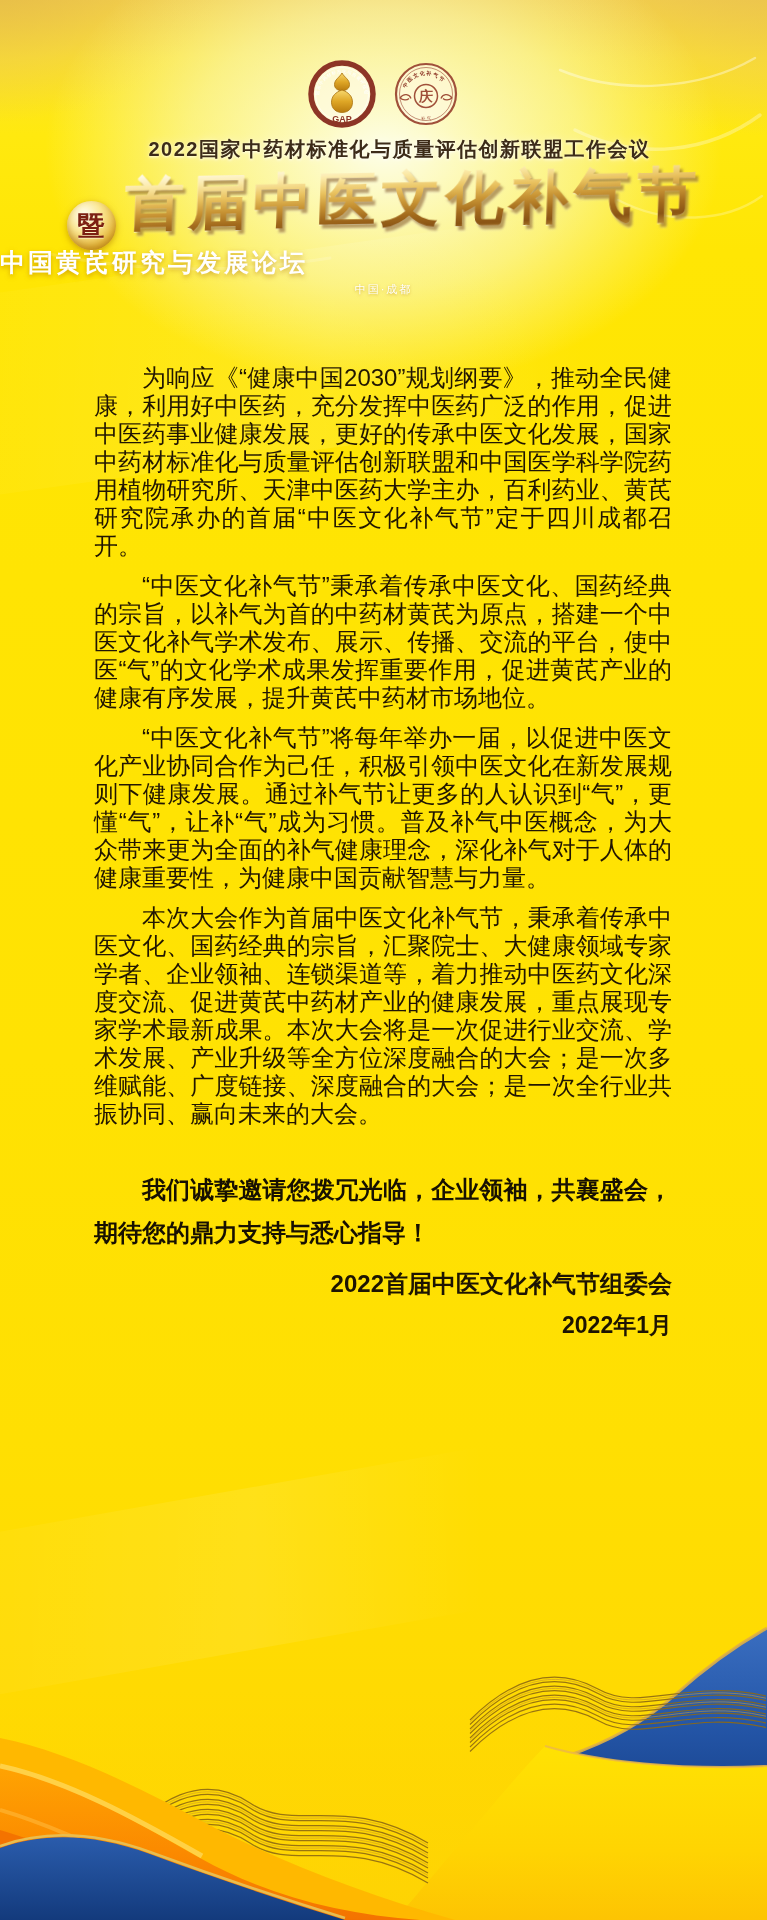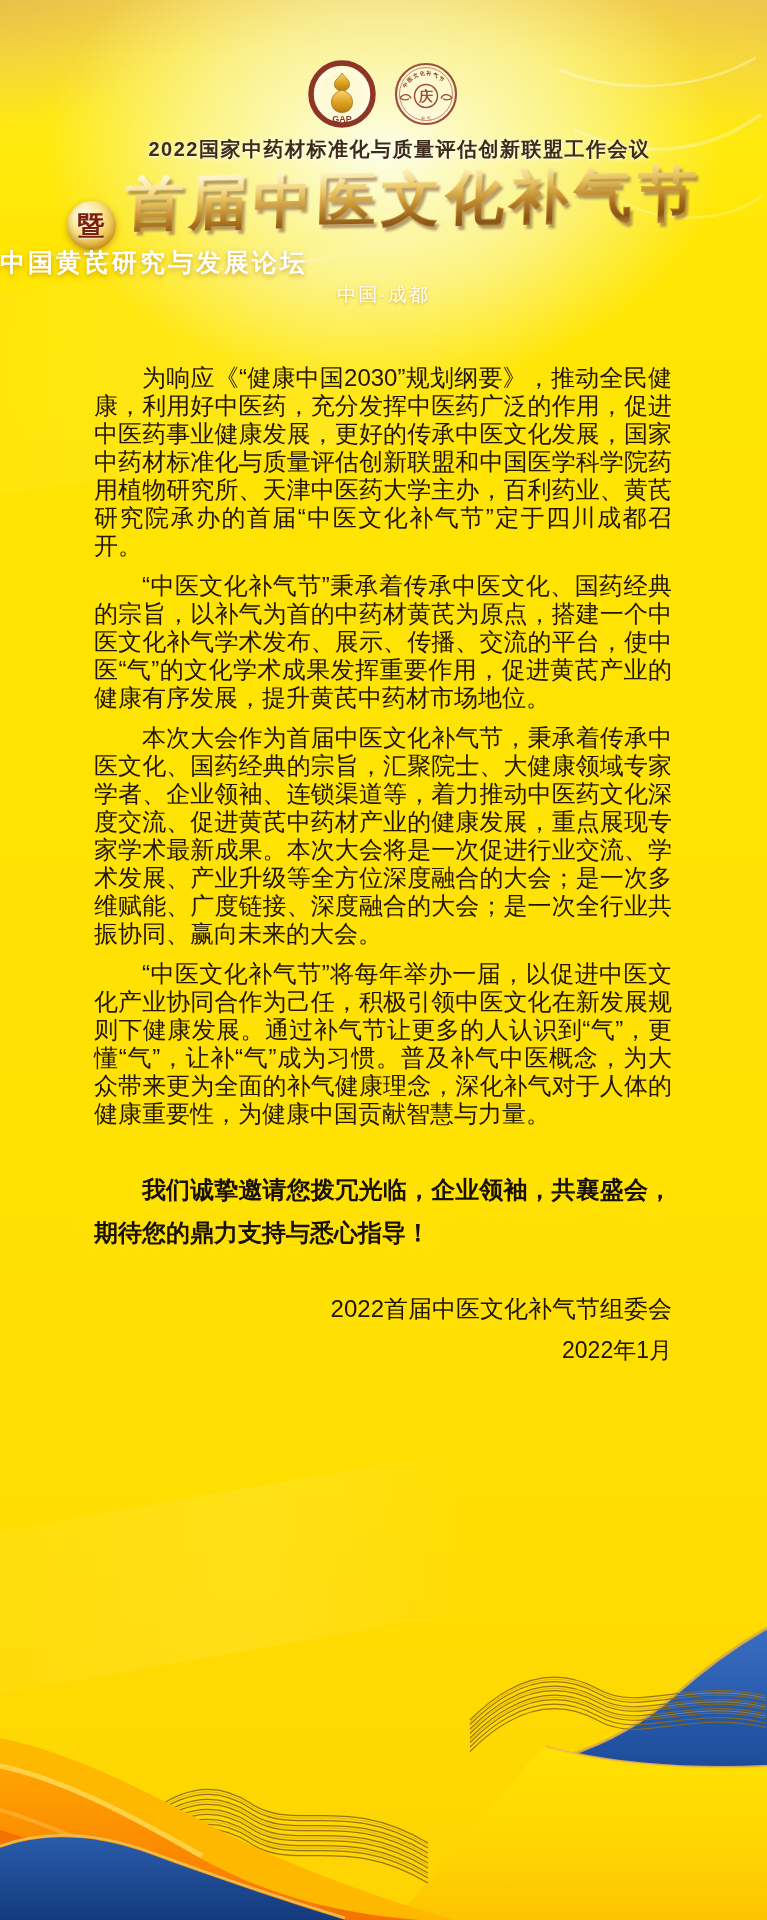--- a/index.html
+++ b/index.html
@@ -54,34 +54,34 @@
     white-space:nowrap;
   }
 
   .subtitle{
     position:absolute;top:246px;left:0;right:0;text-align:left;
     font-size:25px;font-weight:700;letter-spacing:3px;color:#ffffff;
     text-shadow:0 2px 5px rgba(171,108,0,0.55);
   }
   .location{
     position:absolute;top:282px;left:0;right:0;text-align:center;
-    font-size:19px;letter-spacing:2px;color:#ffffff;
+    font-size:11px;letter-spacing:2px;color:#ffffff;
     text-shadow:0 1px 3px rgba(171,108,0,0.5);
   }
 
   .content{position:absolute;top:364px;left:94px;width:578px;z-index:3;}
   .body-par{
     margin:0 0 12px;font-size:24px;line-height:28px;font-weight:500;
     color:#211602;text-align:justify;text-indent:2em;
   }
   .invite{
     margin:40px 0 0;font-size:24px;line-height:43px;font-weight:700;
     color:#171001;text-align:justify;text-indent:2em;
   }
-  .signature{margin-top:39px;text-align:right;color:#1d1402;font-weight:400;}
+  .signature{margin-top:14px;text-align:right;color:#1d1402;font-weight:700;}
   .sig-committee{font-size:24px;line-height:32px;}
   .sig-date{font-size:23px;line-height:30px;margin-top:10px;}
 
   .bottom-art{position:absolute;left:0;bottom:0;z-index:1;}
 </style>
 </head>
 <body>
 
 <div class="poster">
 
@@ -140,22 +140,22 @@
     <div class="badge">暨</div>
     <div class="callig">首届中医文化补气节</div>
   </div>
 
   <div class="subtitle">中国黄芪研究与发展论坛</div>
   <div class="location">中国·成都</div>
 
   <div class="content">
     <p class="body-par">为响应《“健康中国2030”规划纲要》，推动全民健康，利用好中医药，充分发挥中医药广泛的作用，促进中医药事业健康发展，更好的传承中医文化发展，国家中药材标准化与质量评估创新联盟和中国医学科学院药用植物研究所、天津中医药大学主办，百利药业、黄芪研究院承办的首届“中医文化补气节”定于四川成都召开。</p>
     <p class="body-par">“中医文化补气节”秉承着传承中医文化、国药经典的宗旨，以补气为首的中药材黄芪为原点，搭建一个中医文化补气学术发布、展示、传播、交流的平台，使中医“气”的文化学术成果发挥重要作用，促进黄芪产业的健康有序发展，提升黄芪中药材市场地位。</p>
+    <p class="body-par">“中医文化补气节”将每年举办一届，以促进中医文化产业协同合作为己任，积极引领中医文化在新发展规则下健康发展。通过补气节让更多的人认识到“气”，更懂“气”，让补“气”成为习惯。普及补气中医概念，为大众带来更为全面的补气健康理念，深化补气对于人体的健康重要性，为健康中国贡献智慧与力量。</p>
     <p class="body-par">本次大会作为首届中医文化补气节，秉承着传承中医文化、国药经典的宗旨，汇聚院士、大健康领域专家学者、企业领袖、连锁渠道等，着力推动中医药文化深度交流、促进黄芪中药材产业的健康发展，重点展现专家学术最新成果。本次大会将是一次促进行业交流、学术发展、产业升级等全方位深度融合的大会；是一次多维赋能、广度链接、深度融合的大会；是一次全行业共振协同、赢向未来的大会。</p>
-    <p class="body-par">“中医文化补气节”将每年举办一届，以促进中医文化产业协同合作为己任，积极引领中医文化在新发展规则下健康发展。通过补气节让更多的人认识到“气”，更懂“气”，让补“气”成为习惯。普及补气中医概念，为大众带来更为全面的补气健康理念，深化补气对于人体的健康重要性，为健康中国贡献智慧与力量。</p>
     <p class="invite">我们诚挚邀请您拨冗光临，企业领袖，共襄盛会，期待您的鼎力支持与悉心指导！</p>
     <div class="signature">
       <div class="sig-committee">2022首届中医文化补气节组委会</div>
       <div class="sig-date">2022年1月</div>
     </div>
   </div>
 
   <svg class="bottom-art" width="767" height="300" viewBox="0 0 767 300">
     <defs>
       <linearGradient id="blueG" x1="0" y1="0" x2="0" y2="1">

